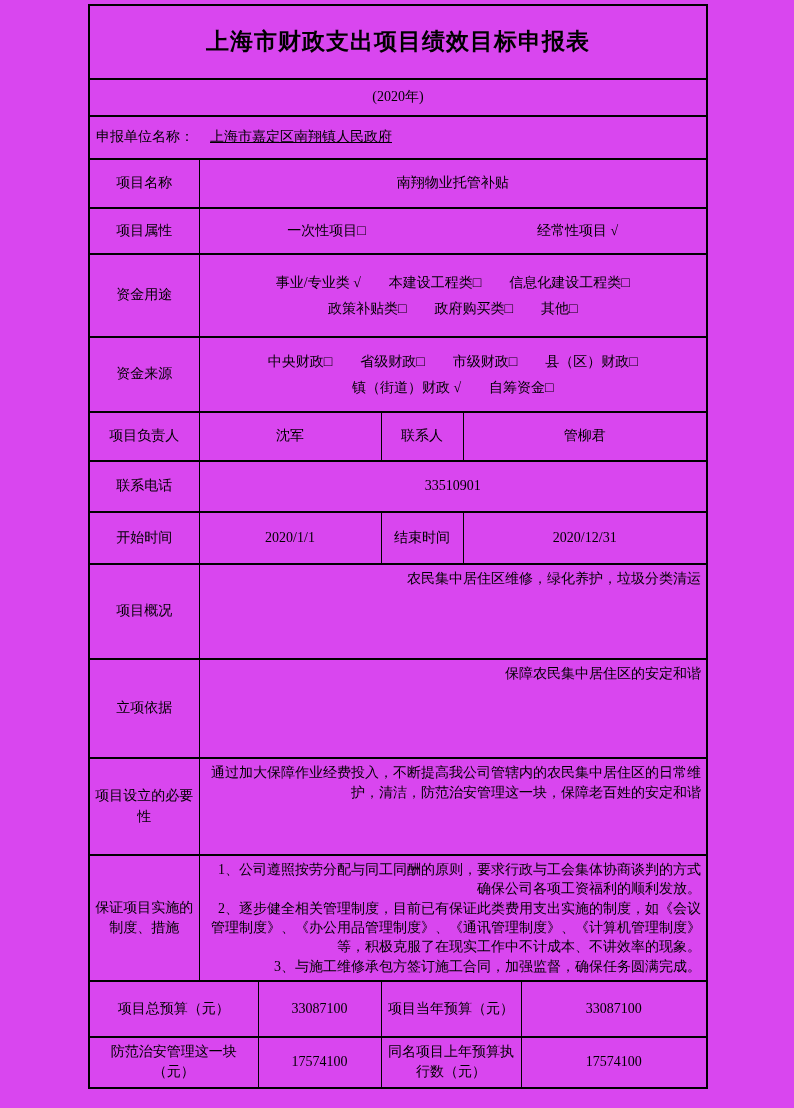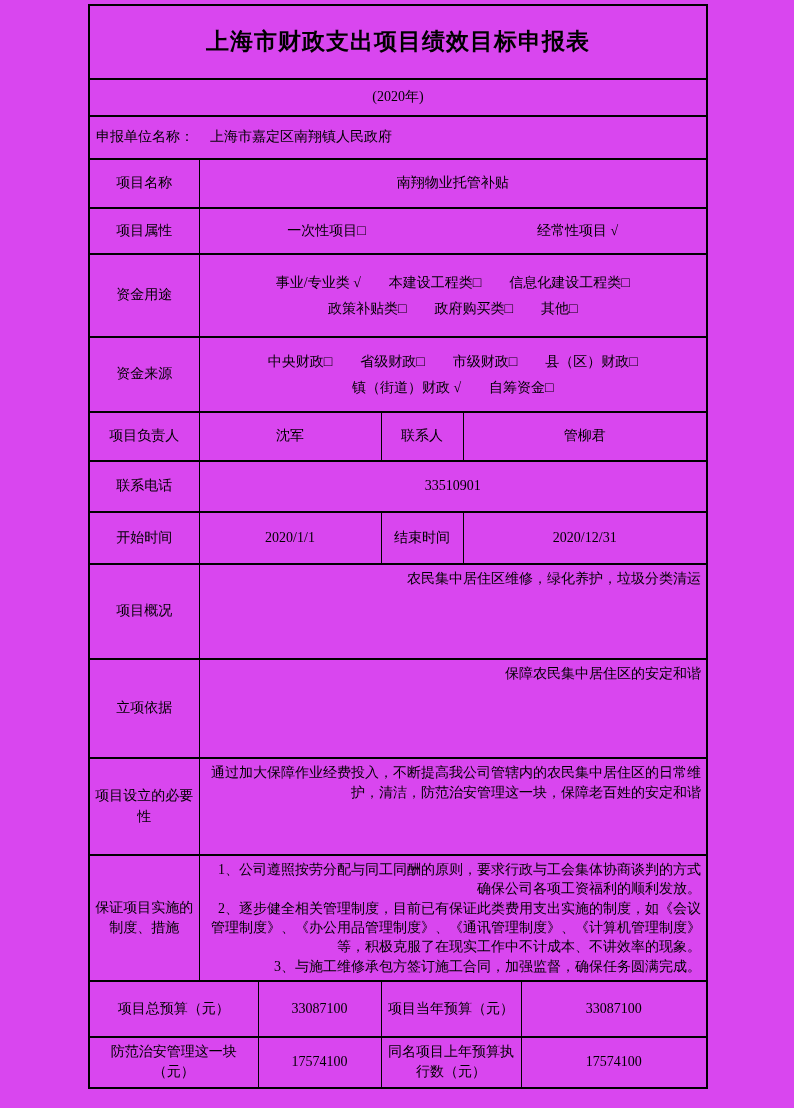--- a/index.html
+++ b/index.html
@@ -39,21 +39,21 @@
   .r-budget2{height:51px;}
   td.title-cell{font-size:23px;font-weight:bold;letter-spacing:1px;}
   td.left{text-align:left;padding-left:6px;}
   td.content{
     text-align:right;vertical-align:top;
     padding:4px 5px;
   }
   td.measures-cell{line-height:1.38;font-size:14px;}
   .opt-row{display:flex;justify-content:space-around;align-items:center;}
   .multiline div{line-height:1.8;}
-  .unit-value{margin-left:16px;}
+  .unit-value{margin-left:16px;text-decoration:underline;}
 </style>
 </head>
 <body>
 
 <div class="sheet">
   <table class="form">
     <colgroup>
       <col style="width:110px">
         <col style="width:59px">
         <col style="width:123px">

